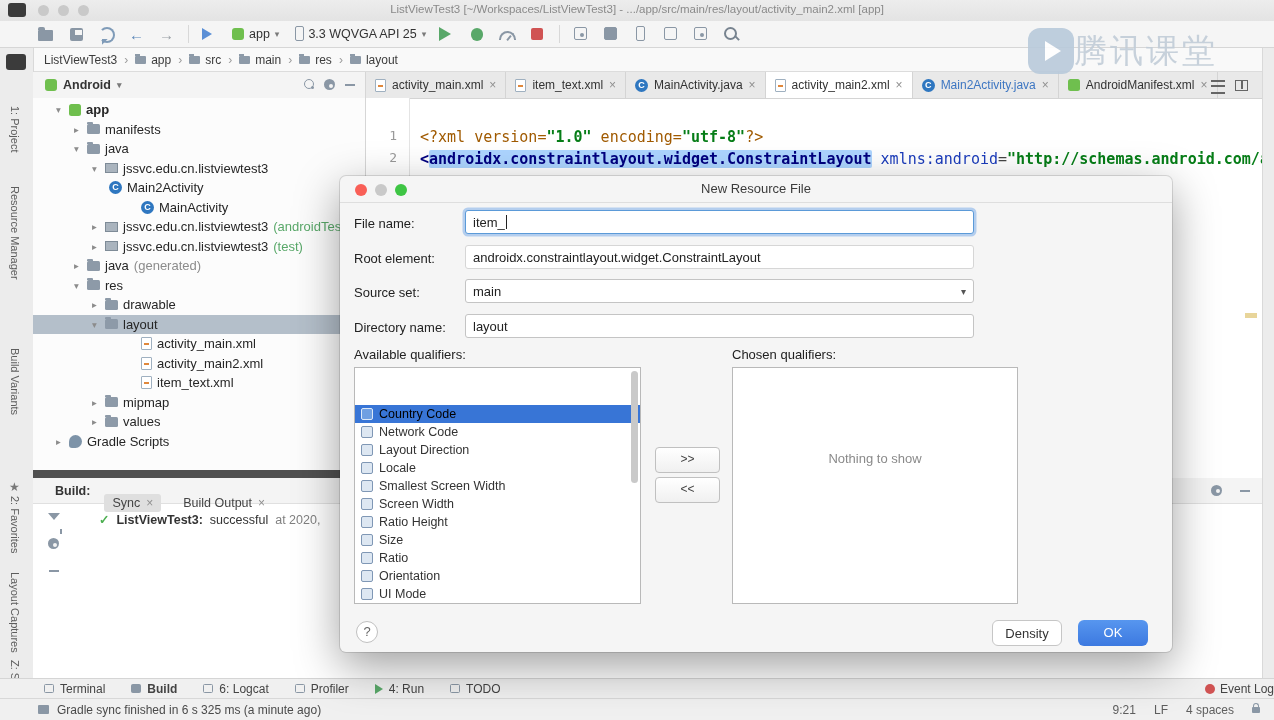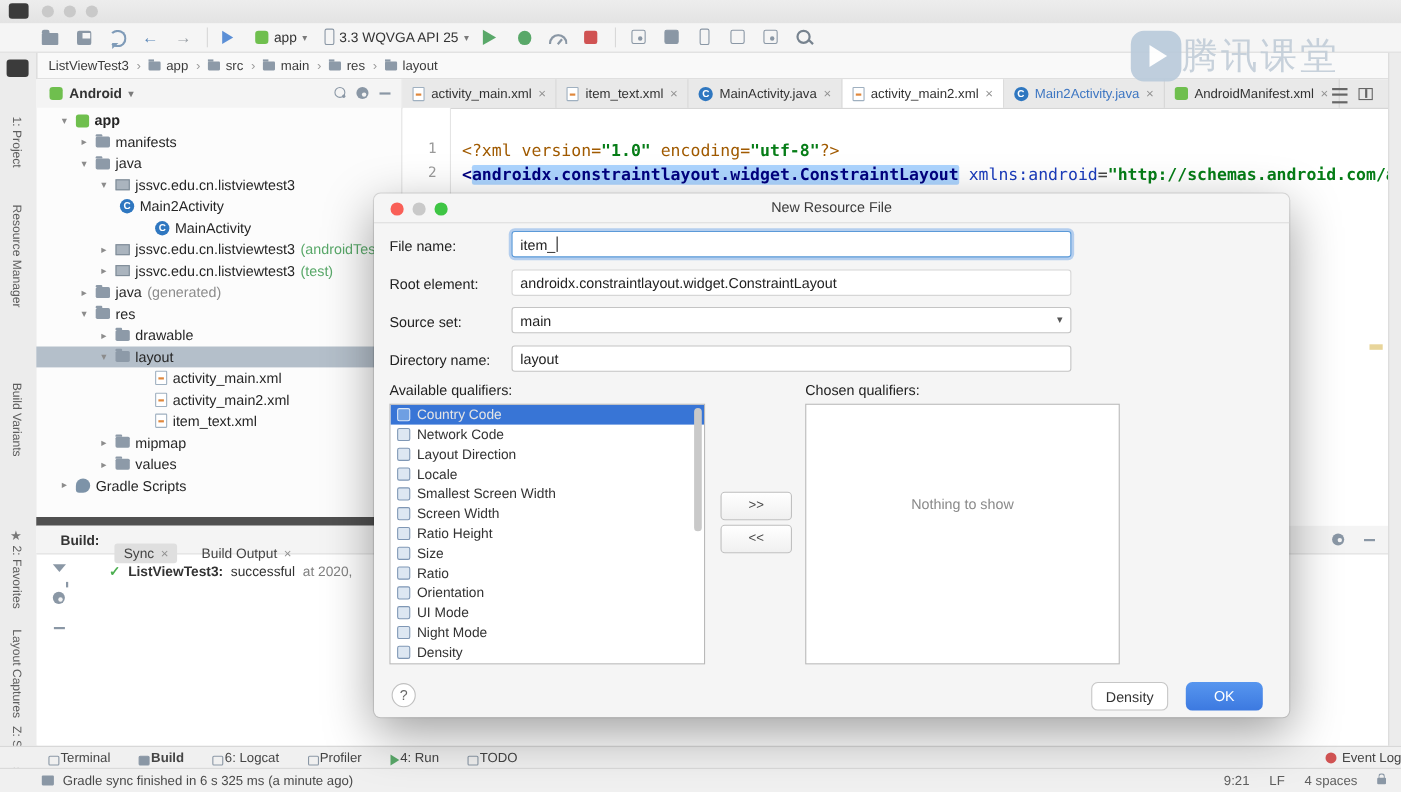--- a/index.html
+++ b/index.html
@@ -127,21 +127,21 @@
   .i-split{width:13px;height:11px;border:1.5px solid #666;box-sizing:border-box;position:relative;}
   .i-split::after{content:"";position:absolute;left:5px;top:0;width:1.5px;height:8px;background:#666;}
   .stripe-mark{right:5px;top:241px;width:12px;height:5px;background:#e8d59a;}
 
   
   .rstrip{left:1262px;top:48px;width:12px;height:630px;background:#ececec;border-left:1px solid #d9d9d9;box-sizing:border-box;}
 
   
   .toolwin-bar{left:0;top:678px;width:1274px;height:20px;background:#f0f0f0;border-top:1px solid #d5d5d5;
                display:flex;align-items:center;padding-left:44px;box-sizing:border-box;gap:26px;font-size:12px;color:#444;}
-  .twb-item{display:flex;align-items:flex-end;gap:1px;white-space:nowrap;}
+  .twb-item{display:flex;align-items:center;gap:6px;white-space:nowrap;}
   .mini-sq{width:10px;height:9px;border:1.3px solid #8a97a5;border-radius:1.5px;display:inline-block;box-sizing:border-box;}
   .mini-play{width:0;height:0;border-left:8px solid #59a869;border-top:5px solid transparent;border-bottom:5px solid transparent;display:inline-block;}
   .eventlog{margin-left:auto;display:flex;align-items:center;gap:5px;padding-right:0;}
   .red-dot{width:10px;height:10px;border-radius:50%;background:#d05353;display:inline-block;}
   .statusbar{left:0;top:698px;width:1274px;height:22px;background:#f0f0f0;border-top:1px solid #d8d8d8;
              display:flex;align-items:center;padding:0 14px 0 38px;box-sizing:border-box;gap:8px;font-size:12px;color:#4a4a4a;}
   .sb-right{margin-left:auto;display:flex;align-items:center;gap:18px;color:#5e5e5e;}
   .sb-icn{width:11px;height:9px;background:#8a97a5;border-radius:1px;display:inline-block;}
   .mini-lock{width:8px;height:6px;background:#8a97a5;border-radius:1px;position:relative;display:inline-block;}
   .mini-lock::before{content:"";position:absolute;left:1px;top:-4px;width:4px;height:4px;border:1.3px solid #8a97a5;border-bottom:none;border-radius:4px 4px 0 0;}
@@ -162,21 +162,21 @@
   .dl-gray{left:35px;background:#c9c9c9;}
   .dl-green{left:55px;background:#3ec544;}
   .dlg-label{font-size:13px;color:#222;}
   .fld{position:absolute;left:125px;width:509px;height:24px;background:#fff;border:1px solid #c4c4c4;border-radius:3px;
        font-size:13px;color:#222;display:flex;align-items:center;padding:0 7px;box-sizing:border-box;}
   .fld.focus{border-color:#5b9ad8;box-shadow:0 0 0 2.5px rgba(102,160,230,.45);}
   .caret-bar{width:1px;height:14px;background:#222;display:inline-block;margin-left:1px;}
   .fld .combo-caret{margin-left:auto;font-size:10px;color:#555;}
   .qlist{left:14px;top:191px;width:287px;height:237px;background:#fff;border:1px solid #b9b9b9;box-sizing:border-box;overflow:hidden;}
   .qrow{height:18px;display:flex;align-items:center;gap:6px;padding-left:6px;font-size:12.5px;color:#333;white-space:nowrap;}
-  .qrow.sel{background:#3875d6;color:#e5e5e5;}
+  .qrow.sel{background:#3875d6;color:#000000;margin-top:37px;}
   .q-icon{width:12px;height:12px;border:1px solid #7f97b5;background:#dde7f2;border-radius:2px;flex:none;box-sizing:border-box;}
   .qrow.sel .q-icon{border-color:#dce8f8;background:#6f9fe2;}
   .qscroll{position:absolute;right:2px;top:3px;width:7px;height:112px;background:#c9c9c9;border-radius:4px;}
   .chosen{left:392px;top:191px;width:286px;height:237px;background:#fff;border:1px solid #b9b9b9;box-sizing:border-box;
           display:flex;align-items:center;justify-content:center;padding-bottom:55px;}
   .empty-text{font-size:13px;color:#8a8a8a;}
   .midbtn{position:absolute;left:315px;width:63px;height:24px;background:linear-gradient(#fff,#f0f0f0);
           border:1px solid #c0c0c0;border-radius:4px;font-size:12px;color:#444;text-align:center;line-height:22px;}
   .helpbtn{left:16px;top:445px;width:22px;height:22px;border-radius:50%;background:#fff;border:1px solid #c0c0c0;
            text-align:center;line-height:20px;font-size:13px;color:#666;box-sizing:border-box;}
@@ -187,20 +187,21 @@
 </head>
 <body>
 
 <div id="screen">
 
   <div class="abs titlebar">
     <div class="abs ov-icon" style="left:8px;top:3px;width:18px;height:14px;"></div>
     <div class="abs tl-dot" style="left:38px;"></div>
     <div class="abs tl-dot" style="left:58px;"></div>
     <div class="abs tl-dot" style="left:78px;"></div>
+    <div class="abs title-text">ListViewTest3 [~/Workspaces/ListViewTest3] - .../app/src/main/res/layout/activity_main2.xml [app]</div>
   </div>
 
   <div class="abs toolbar">
     <span class="tb-icn">
         <span class="abs i-openfolder"></span>
       </span>
     <span class="tb-icn">
         <span class="abs i-save"></span>
       </span>
     <span class="tb-icn">

